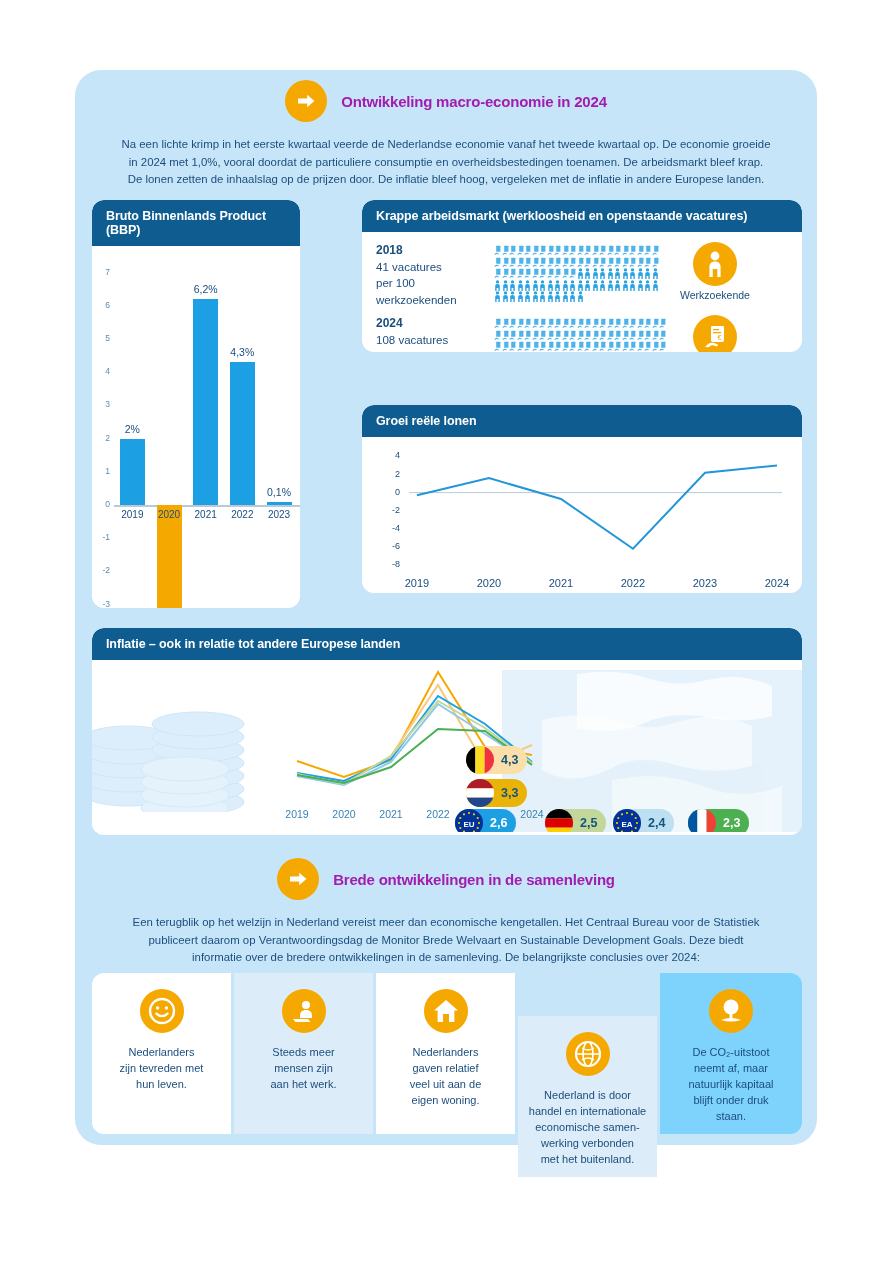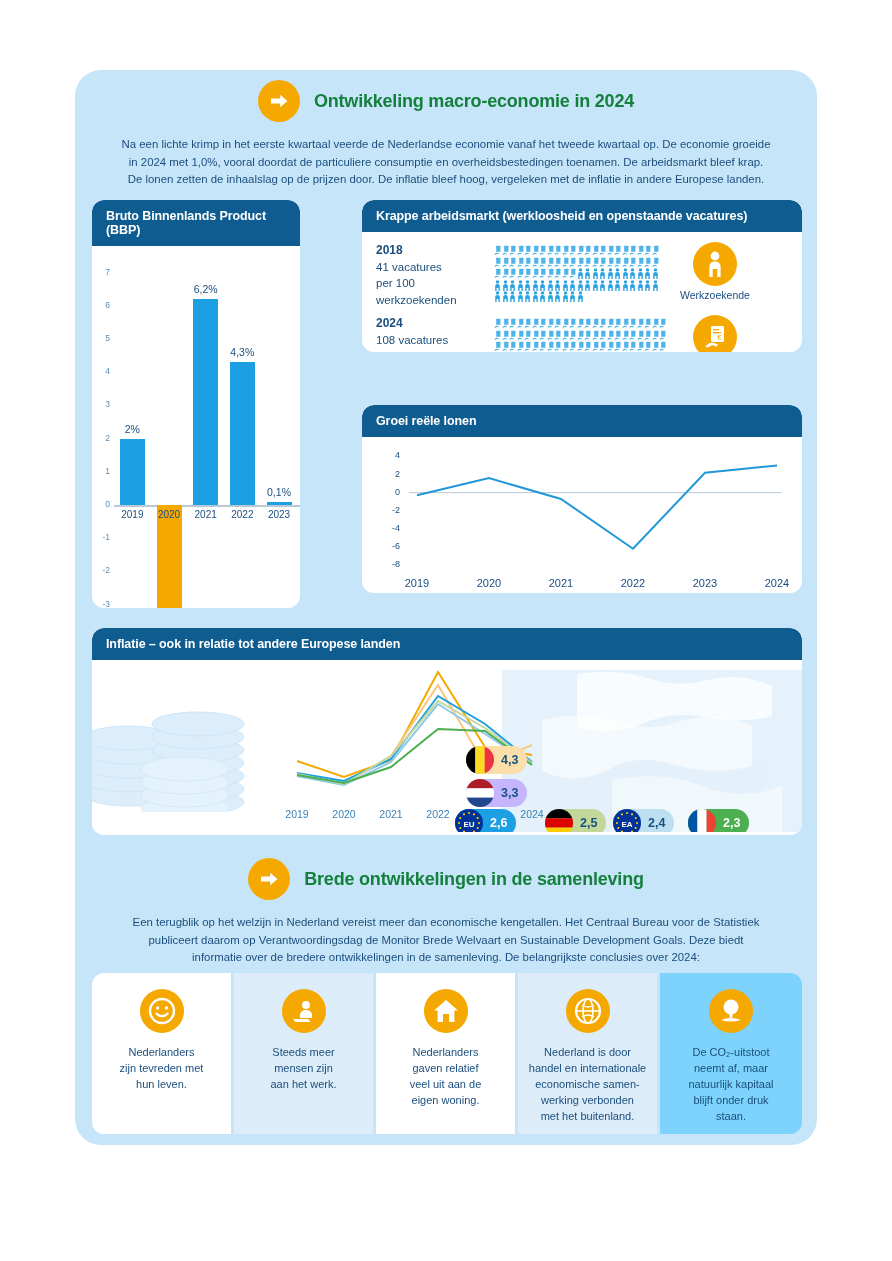--- a/index.html
+++ b/index.html
@@ -17,21 +17,21 @@
   }
 
   
   .sec-head{display:flex;align-items:center;justify-content:center;gap:14px;}
   .arrow-badge{
     width:42px;height:42px;border-radius:50%;background:#f5a800;
     display:flex;align-items:center;justify-content:center;flex:none;
   }
   .arrow-badge svg{display:block;}
   .sec-title{
-    font-size:18px;font-weight:bold;color:#15803d;letter-spacing:-.2px;
+    font-size:15px;font-weight:bold;color:#a21caf;letter-spacing:-.2px;
   }
   .sec-intro{
     margin:14px auto 0;max-width:690px;text-align:center;
     font-size:11.4px;line-height:1.55;color:#1b4e7e;
   }
   .sec-intro div{white-space:nowrap;}
 
   
   .card{background:#ffffff;border-radius:12px;overflow:hidden;position:absolute;}
   .card-head{
@@ -1095,21 +1095,21 @@
         <div class="infl-xlab" style="left: 373px;">2023</div>
         <div class="infl-xlab" style="left: 420px;">2024</div>
         <div class="badge" style="background: rgb(250, 223, 170); left: 374px; top: 86px;">
           <span class="flag"><svg width="28" height="28" viewBox="0 0 28 28">
               <rect width="9.33" height="28" x="0" fill="#000"></rect>
               <rect width="9.33" height="28" x="9.33" fill="#fdda24"></rect>
               <rect width="9.34" height="28" x="18.66" fill="#ef3340"></rect>
             </svg></span>
           <span class="bv" style="color:#13547f">4,3</span>
         </div>
-        <div class="badge" style="background: #c4b5fd; left: 374px; top: 119px;">
+        <div class="badge" style="background: #eab308; left: 374px; top: 119px;">
           <span class="flag"><svg width="28" height="28" viewBox="0 0 28 28">
               <rect width="28" height="9.33" y="0" fill="#ae1c28"></rect>
               <rect width="28" height="9.33" y="9.33" fill="#fff"></rect>
               <rect width="28" height="9.34" y="18.66" fill="#21468b"></rect>
             </svg></span>
           <span class="bv" style="color:#13547f">3,3</span>
         </div>
         <div class="badge" style="background: rgb(28, 160, 227); left: 363px; top: 149px;">
           <span class="flag"><svg width="28" height="28" viewBox="0 0 28 28">
               <rect width="28" height="28" fill="#003399"></rect>
@@ -1220,21 +1220,21 @@
             <rect x="11" y="17" width="6" height="8" fill="#f5a800"></rect>
           </svg>
         </div>
         <div class="btxt">
           <div>Nederlanders</div>
           <div>gaven relatief</div>
           <div>veel uit aan de</div>
           <div>eigen woning.</div>
         </div>
       </div>
-      <div class="bcard" style="left: 518px; width: 139px; background: rgb(220, 236, 248);">
+      <div class="bcard" style="left: 518px; width: 139px; background: rgb(220, 236, 248); margin-top: 43px;">
         <div class="bic">
           <svg width="28" height="28" viewBox="0 0 28 28">
             <circle cx="14" cy="14" r="12" fill="none" stroke="#fff" stroke-width="2.2"></circle>
             <ellipse cx="14" cy="14" rx="5" ry="12" fill="none" stroke="#fff" stroke-width="1.6"></ellipse>
             <line x1="2.4" y1="14" x2="25.6" y2="14" stroke="#fff" stroke-width="1.6"></line>
             <path d="M8 8q6 4 12 0" fill="none" stroke="#fff" stroke-width="1.4"></path>
             <path d="M8 20q6-4 12 0" fill="none" stroke="#fff" stroke-width="1.4"></path>
           </svg>
         </div>
         <div class="btxt">

